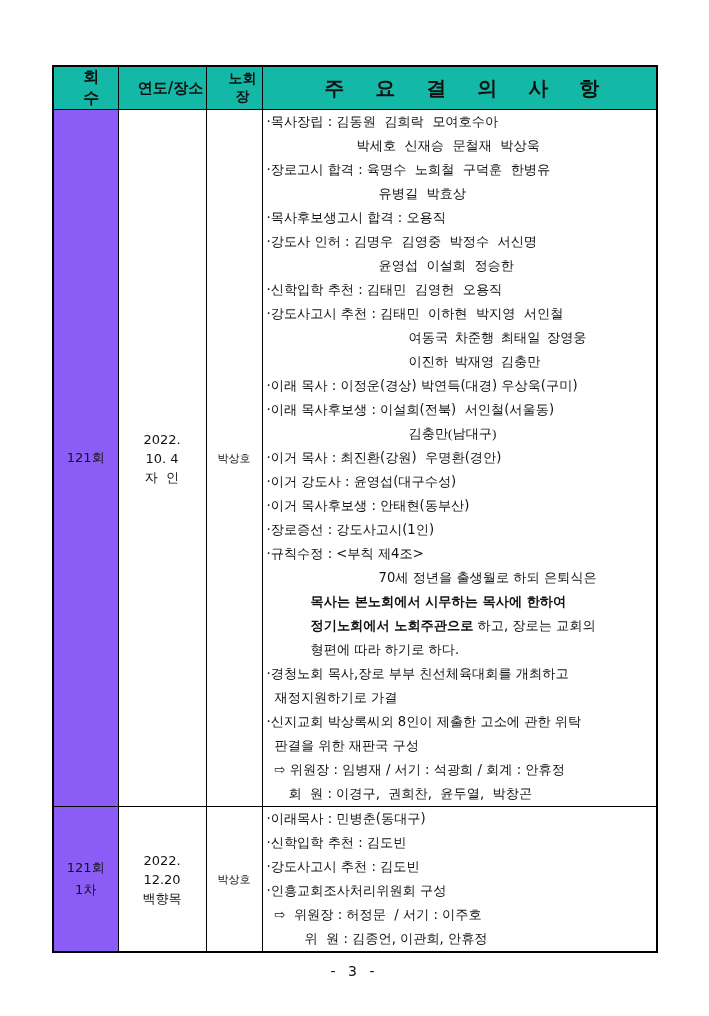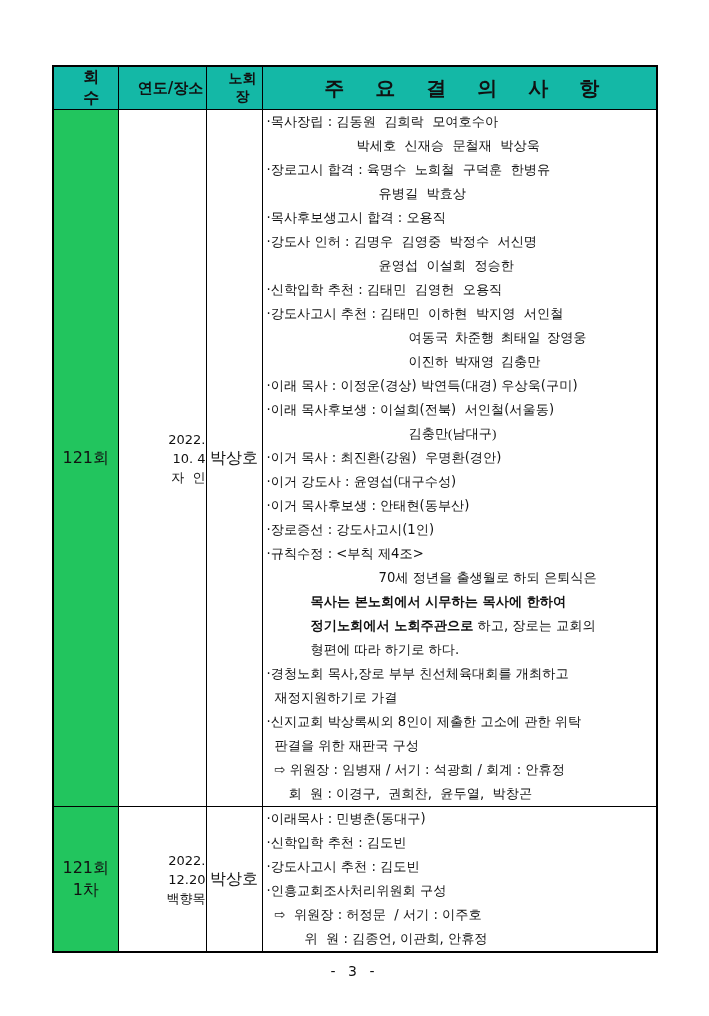--- a/index.html
+++ b/index.html
@@ -40,33 +40,33 @@
   }
   .doc-table th.h-round { letter-spacing: 6px; font-size: 16px; }
   .doc-table th.h-items { letter-spacing: 12px; font-size: 20px; }
   .doc-table th.h-chair { font-size: 14px; margin-top: 30px; }
   .col-round { width: 65px; }
   .col-date { width: 88px; }
   .col-chair { width: 56px; }
   .col-items { width: auto; }
 
   td.round {
-    background: #22c55e;
+    background: #8b5cf6;
     text-align: center;
-    font-size: 16px;
+    font-size: 13px;
     line-height: 22px;
   }
   td.date {
-    text-align: right;
+    text-align: center;
     font-size: 13px;
     line-height: 19px;
   }
   td.chair {
     text-align: center;
-    font-size: 16px;
+    font-size: 11px;
   }
   td.items {
     padding: 0 2px 0 4px;
     vertical-align: top;
   }
   .line {
     font-size: 13.2px;
     height: 24px;
     line-height: 24px;
     white-space: pre;

